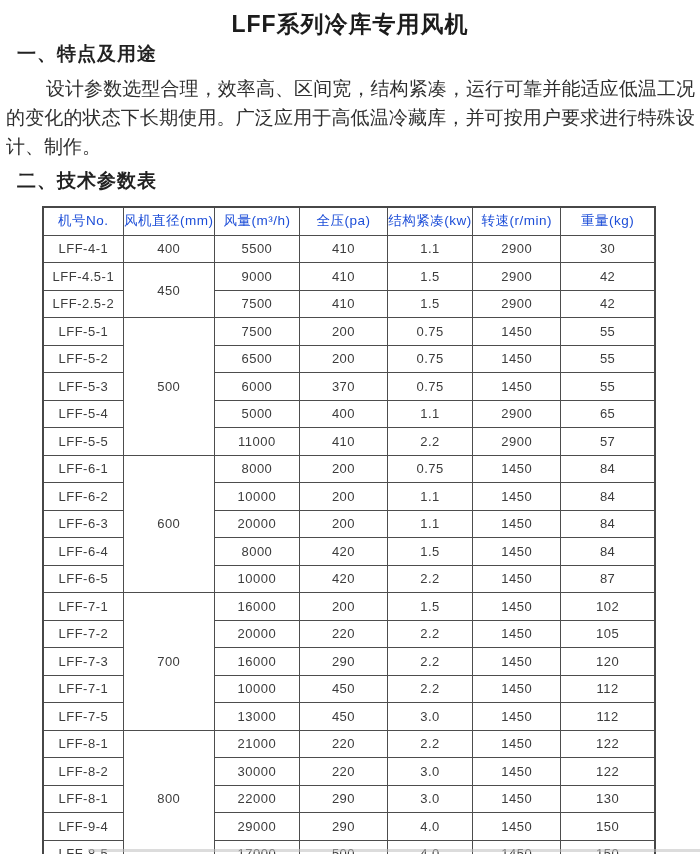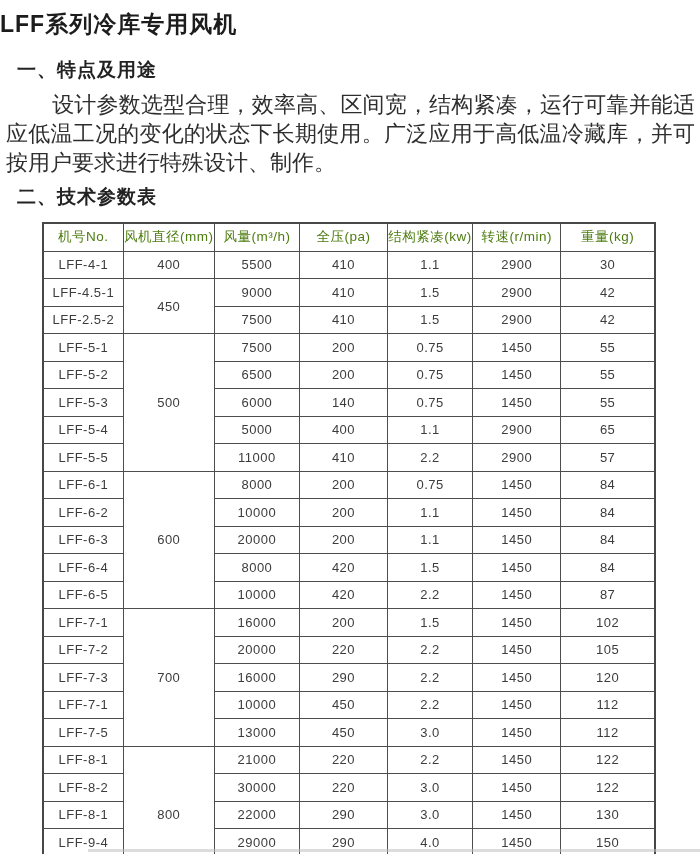--- a/index.html
+++ b/index.html
@@ -9,39 +9,39 @@
   body {
     width: 700px;
     height: 854px;
     background: #ffffff;
     font-family: "Liberation Sans", sans-serif;
     color: #333;
     position: relative;
     overflow: hidden;
   }
   .doc-title {
-    text-align: left;
+    text-align: center;
     font-size: 23px;
     font-weight: bold;
     color: #1c1c1c;
     padding-top: 9px;
     letter-spacing: 1px;
   }
   .sec-heading {
     font-size: 19px;
     font-weight: bold;
     color: #222;
-    margin: 17px 0 0 17px;
+    margin: 1px 0 0 17px;
     letter-spacing: 1px;
   }
   .sec-heading.second {
     margin-top: 7px;
   }
   .para {
-    font-size: 22px;
+    font-size: 19px;
     line-height: 29px;
     color: #2e2e2e;
     margin: 7px 5px 0 6px;
     text-indent: 2.1em;
     text-align: justify;
   }
   table.specs {
     border-collapse: collapse;
     table-layout: fixed;
     width: 614px;
@@ -57,21 +57,21 @@
     padding: 0;
     font-size: 13px;
     font-weight: normal;
     color: #3c3c3c;
     letter-spacing: 0.5px;
     overflow: hidden;
     white-space: nowrap;
   }
   table.specs thead th {
     font-size: 13.5px;
-    color: #4d7c0f;
+    color: #1d4ed8;
   }
   .bottom-artifact {
     position: absolute;
     left: 88px;
     right: 0;
     bottom: 2px;
     height: 3px;
     background: #bfbfbf;
     opacity: 0.55;
   }
@@ -148,21 +148,21 @@
         <td>LFF-5-2</td>
         <td>6500</td>
         <td>200</td>
         <td>0.75</td>
         <td>1450</td>
         <td>55</td>
       </tr>
       <tr>
         <td>LFF-5-3</td>
         <td>6000</td>
-        <td>140</td>
+        <td>370</td>
         <td>0.75</td>
         <td>1450</td>
         <td>55</td>
       </tr>
       <tr>
         <td>LFF-5-4</td>
         <td>5000</td>
         <td>400</td>
         <td>1.1</td>
         <td>2900</td>

